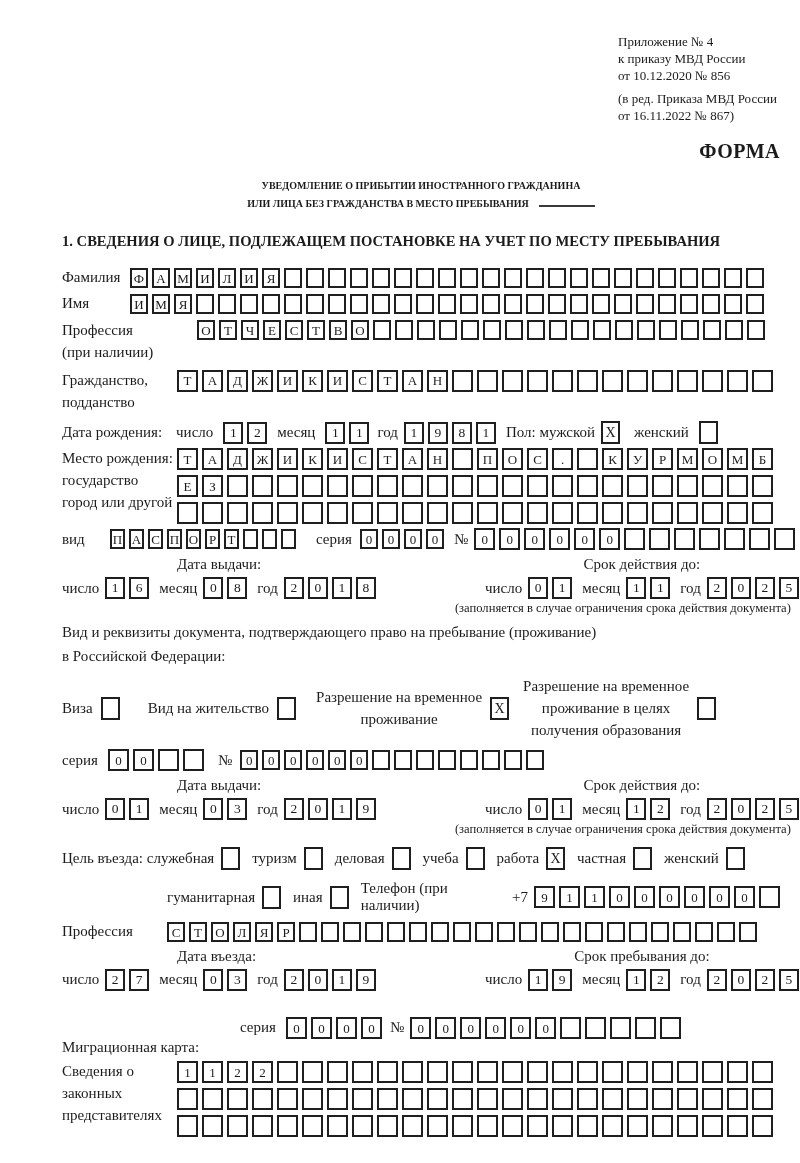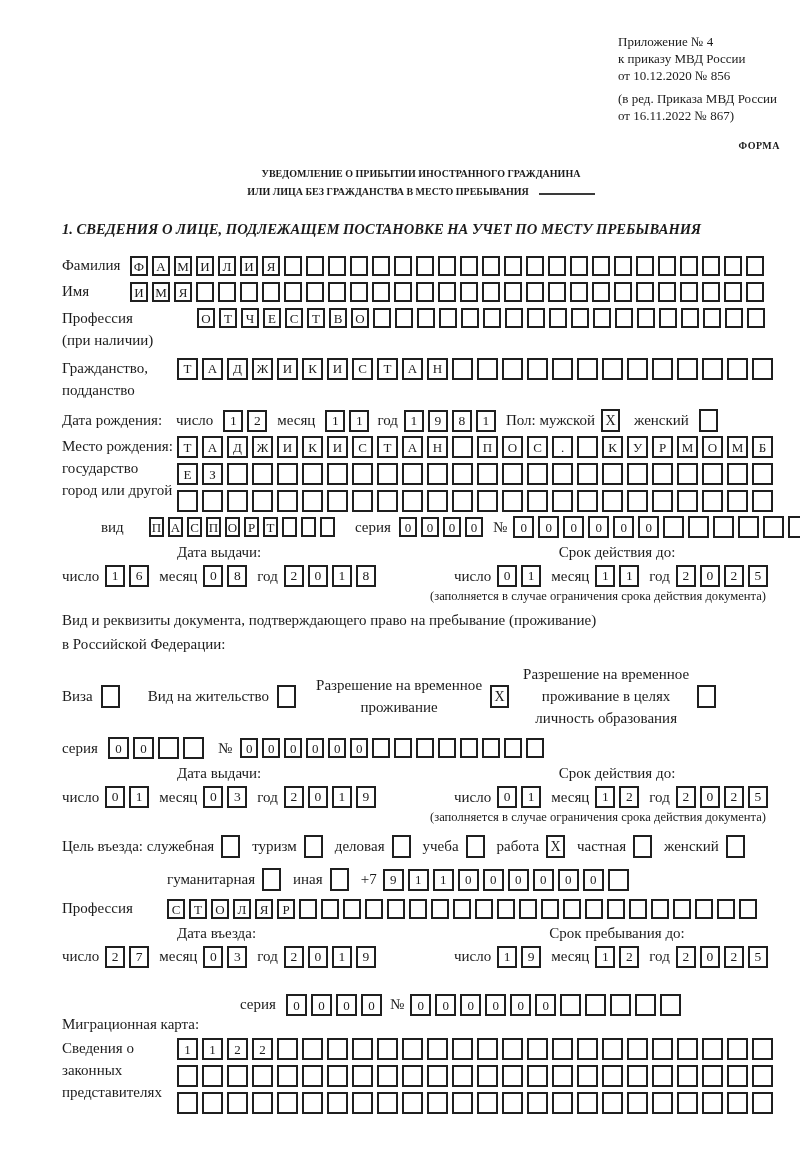--- a/index.html
+++ b/index.html
@@ -7,26 +7,26 @@
   body {
     width:800px; height:1163px; background:#ffffff; color:#1b1b1b;
     font-family:"Liberation Serif","DejaVu Serif",serif; font-size:15px;
     overflow:hidden;
   }
   .page { padding:34px 20px 0 62px; }
 
   
   .appendix { margin-left:556px; font-size:13px; line-height:1.3; }
   .appendix .amend { margin-top:6px; }
-  .forma { text-align:right; font-weight:bold; font-size:10px; margin-top:16px; letter-spacing:.5px; }
+  .forma { text-align:right; font-weight:bold; font-size:20px; margin-top:16px; letter-spacing:.5px; }
 
   
   .title { text-align:center; font-weight:bold; font-size:10px; line-height:1.45; margin-top:16px; }
   .blank-line { display:inline-block; width:56px; height:13px; border-bottom:2.5px solid #3a3a3a; margin-left:10px; }
-  .sec1 { font-weight:bold; font-size:14.6px; margin-top:22px; white-space:nowrap;font-style:italic; }
+  .sec1 { font-weight:bold; font-size:14.6px; margin-top:22px; white-space:nowrap; }
 
   
   .row { display:flex; align-items:flex-start; margin-top:6px; }
   .lab { flex:none; line-height:1.3; }
   .lab2 { line-height:1.45; }
   .boxrow { display:flex; gap:4px; flex:none; }
   .cbox {
     flex:none; width:18px; height:20px; border:2px solid #1f1f1f;
     display:inline-flex; align-items:center; justify-content:center;
     font-size:13px; line-height:1; background:#fff;
@@ -43,21 +43,21 @@
 
   .mt2 { margin-top:2px; } .mt4 { margin-top:4px; } .mt8 { margin-top:8px; } .mt10 { margin-top:18px; }
   .ml6 { margin-left:6px; } .ml8 { margin-left:8px; } .ml10 { margin-left:10px; }
   .ml14 { margin-left:14px; } .ml20 { margin-left:20px; } .ml28 { margin-left:28px; }
 
   .stack > div + div { margin-top:5px; }
 
   .center-b { text-align:center; font-weight:bold; margin-top:7px; font-size:15px; }
 
   
-  .datepair { display:flex; margin-top:5px; }
+  .datepair { display:flex; margin-top:5px;gap:31px; }
   .dg-left { width:392px; flex:none; }
   .dg-right { flex:1; }
   .dhead { line-height:1.25; }
   .dg-left .dhead { padding-left:115px; }
   .dg-right .dhead { text-align:center; }
   .drow { display:flex; align-items:center; margin-top:3px; }
   .drow .dlab { margin-right:6px; }
   .drow .boxrow + .dlab { margin-left:10px; }
   .dnote { font-size:12.6px; margin-top:2px; white-space:nowrap; margin-left:-38px; text-align:center; }
 
@@ -342,21 +342,21 @@
           <span class="cbox"></span>
           <span class="cbox"></span>
           <span class="cbox"></span>
           <span class="cbox"></span>
         </div>
     </div>
   </div>
 
 
   <div class="row mt4" style="align-items:center;">
-    <span class="lab" style="width:48px;margin-left:39px;">вид</span>
+    <span class="lab" style="width:48px;">вид</span>
     <span class="boxrow b15">
         <span class="cbox">П</span>
         <span class="cbox">А</span>
         <span class="cbox">С</span>
         <span class="cbox">П</span>
         <span class="cbox">О</span>
         <span class="cbox">Р</span>
         <span class="cbox">Т</span>
         <span class="cbox"></span>
         <span class="cbox"></span>
@@ -446,21 +446,21 @@
     <span class="olabel ml28">Вид на жительство</span>
     <span class="cbox chk ml28"></span>
     <span class="olabel ocenter ml20">
       <div>Разрешение на временное</div>
       <div>проживание</div>
     </span>
     <span class="cbox chk">X</span>
     <span class="olabel ocenter ml14">
       <div>Разрешение на временное</div>
       <div>проживание в целях</div>
-      <div>личность образования</div>
+      <div>получения образования</div>
     </span>
     <span class="cbox chk"></span>
   </div>
 
   <div class="row mt8" style="align-items:center;">
     <span class="lab">серия</span>
     <span class="boxrow b21 ml10">
         <span class="cbox">0</span>
         <span class="cbox">0</span>
         <span class="cbox"></span>
@@ -548,20 +548,21 @@
     <span class="cbox chk"></span>
     <span class="olabel">женский</span>
     <span class="cbox chk"></span>
   </div>
 
   <div class="purpose-row" style="margin-left:105px;">
     <span class="olabel">гуманитарная</span>
     <span class="cbox chk"></span>
     <span class="olabel">иная</span>
     <span class="cbox chk"></span>
+    <span class="olabel ml28">Телефон (при наличии)</span>
     <span class="olabel ml20">+7</span>
     <span class="boxrow b21 ml6">
         <span class="cbox">9</span>
         <span class="cbox">1</span>
         <span class="cbox">1</span>
         <span class="cbox">0</span>
         <span class="cbox">0</span>
         <span class="cbox">0</span>
         <span class="cbox">0</span>
         <span class="cbox">0</span>

